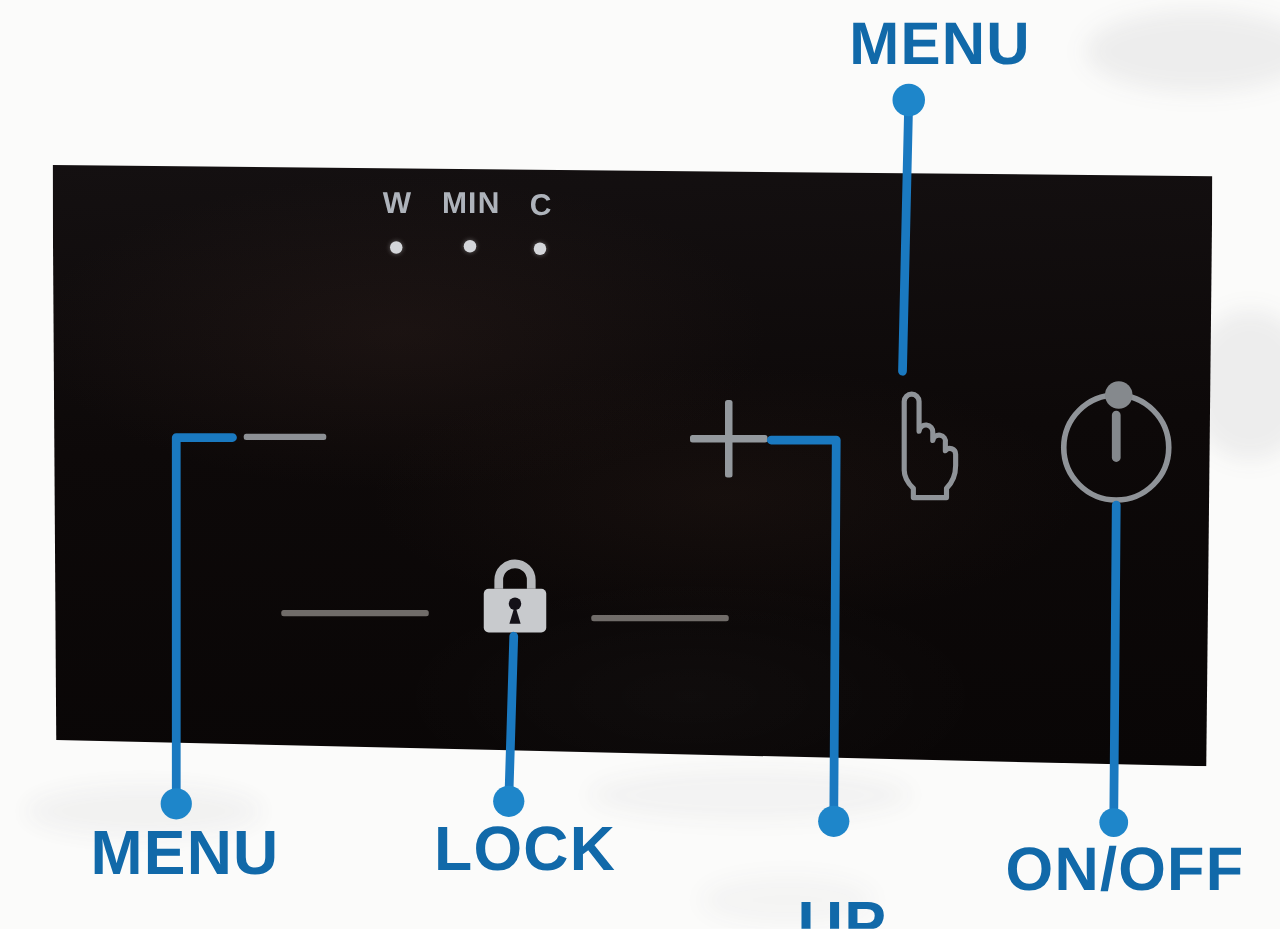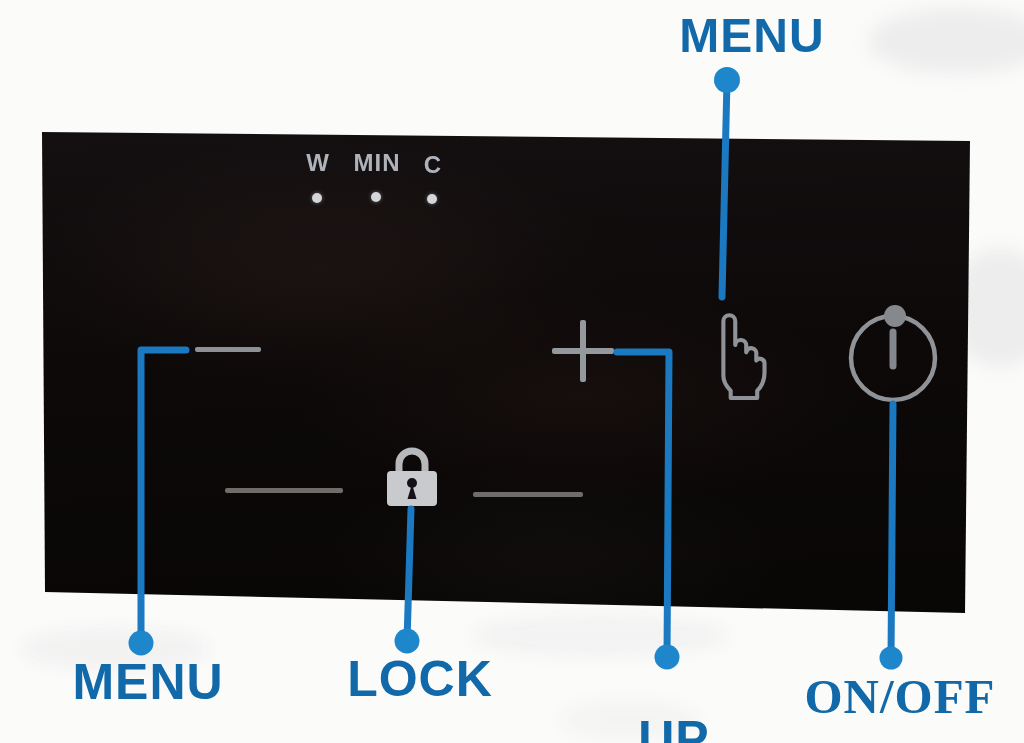--- a/index.html
+++ b/index.html
@@ -127,13 +127,13 @@
   <circle class="callout-dot" cx="667" cy="657" r="12.5"></circle>
 
   <path class="callout-line" d="M893 404 L891 658"></path>
   <circle class="callout-dot" cx="891" cy="658" r="11.5"></circle>
 </svg>
 
 <span class="callout-label" id="callout-menu-label" style="left:725px;top:8px;">MENU</span>
 <span class="callout-label" style="left:148px;top:653px;">MENU</span>
 <span class="callout-label" style="left:420px;top:650px;">LOCK</span>
 <span class="callout-label" style="left:674px;top:668px;margin-top:42px;">UP</span>
-<span class="callout-label" style="left:900px;top:668px;font-size:49px;font-family:Liberation Serif, serif;">ON/OFF</span>
+<span class="callout-label" style="left:900px;top:668px;font-size:49px;">ON/OFF</span>
 
 </body></html>

